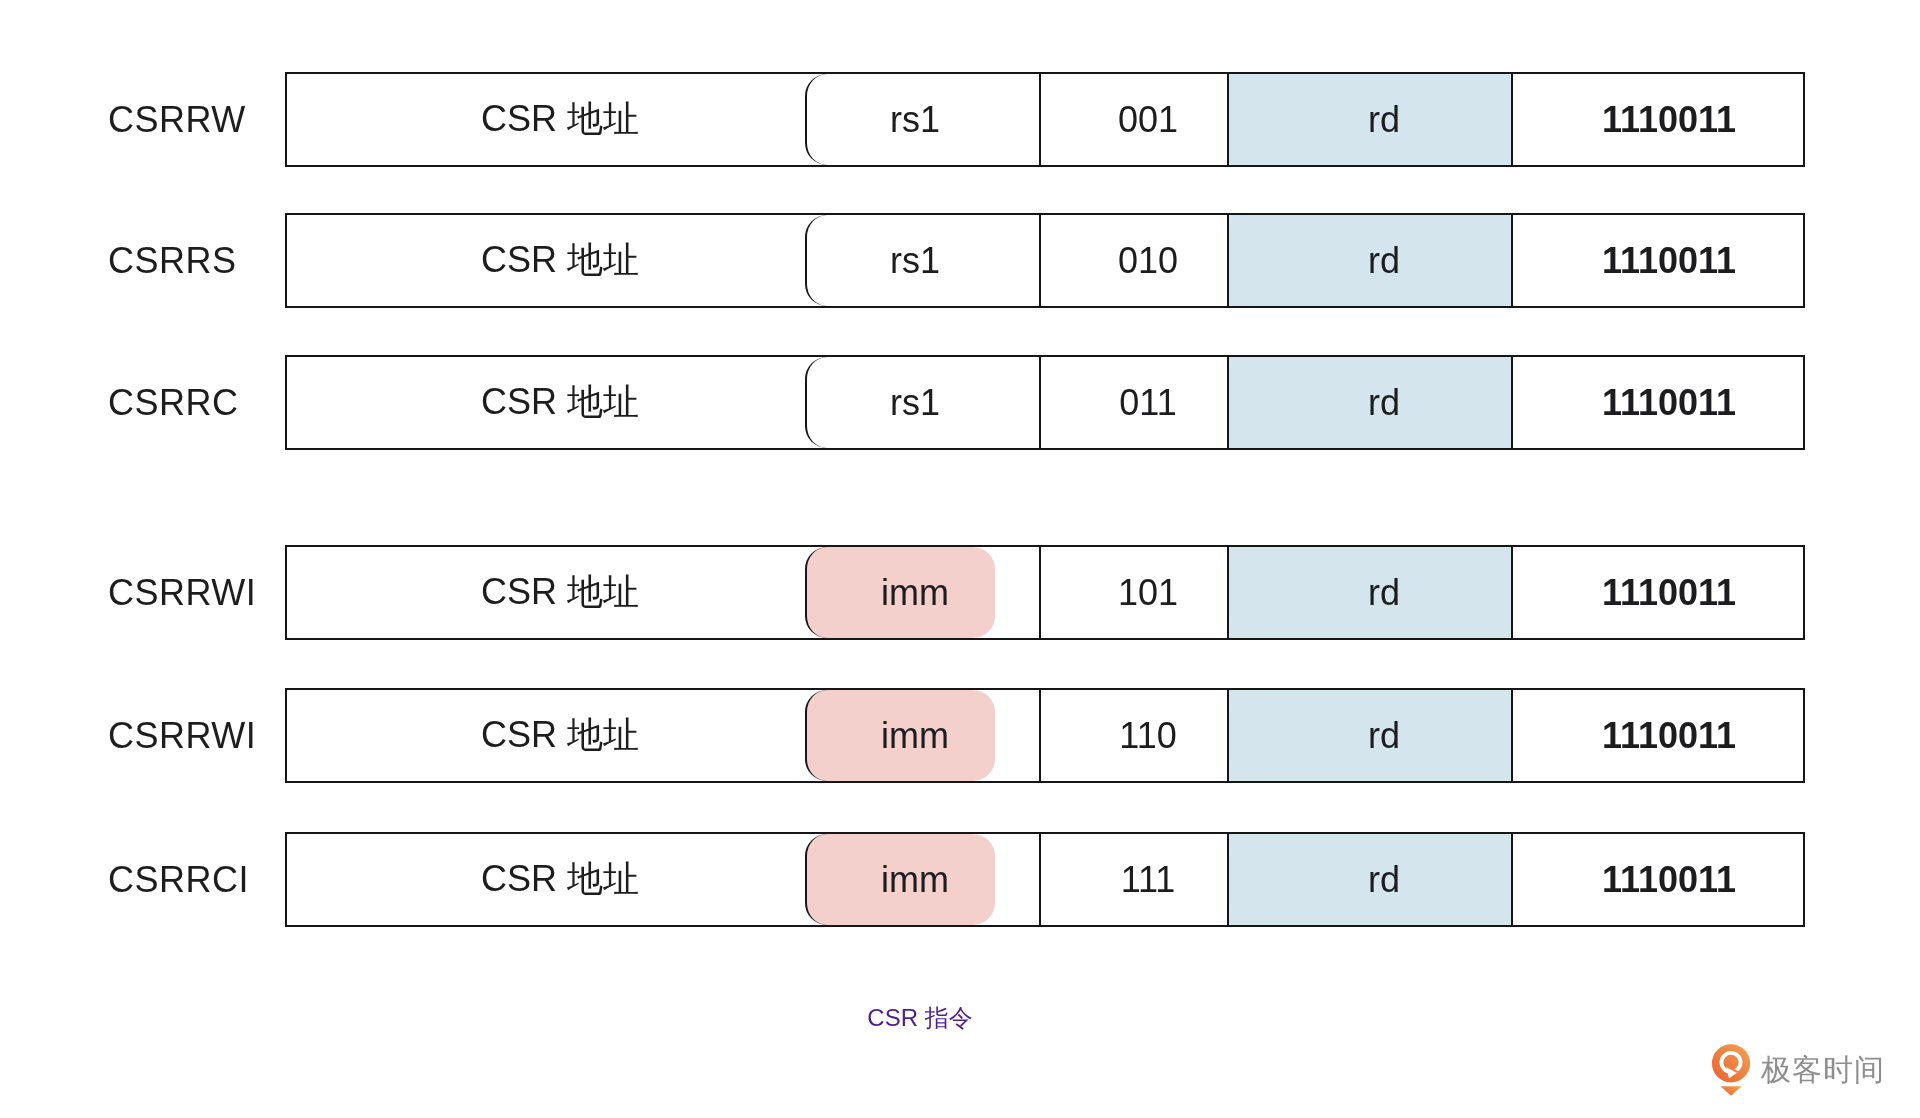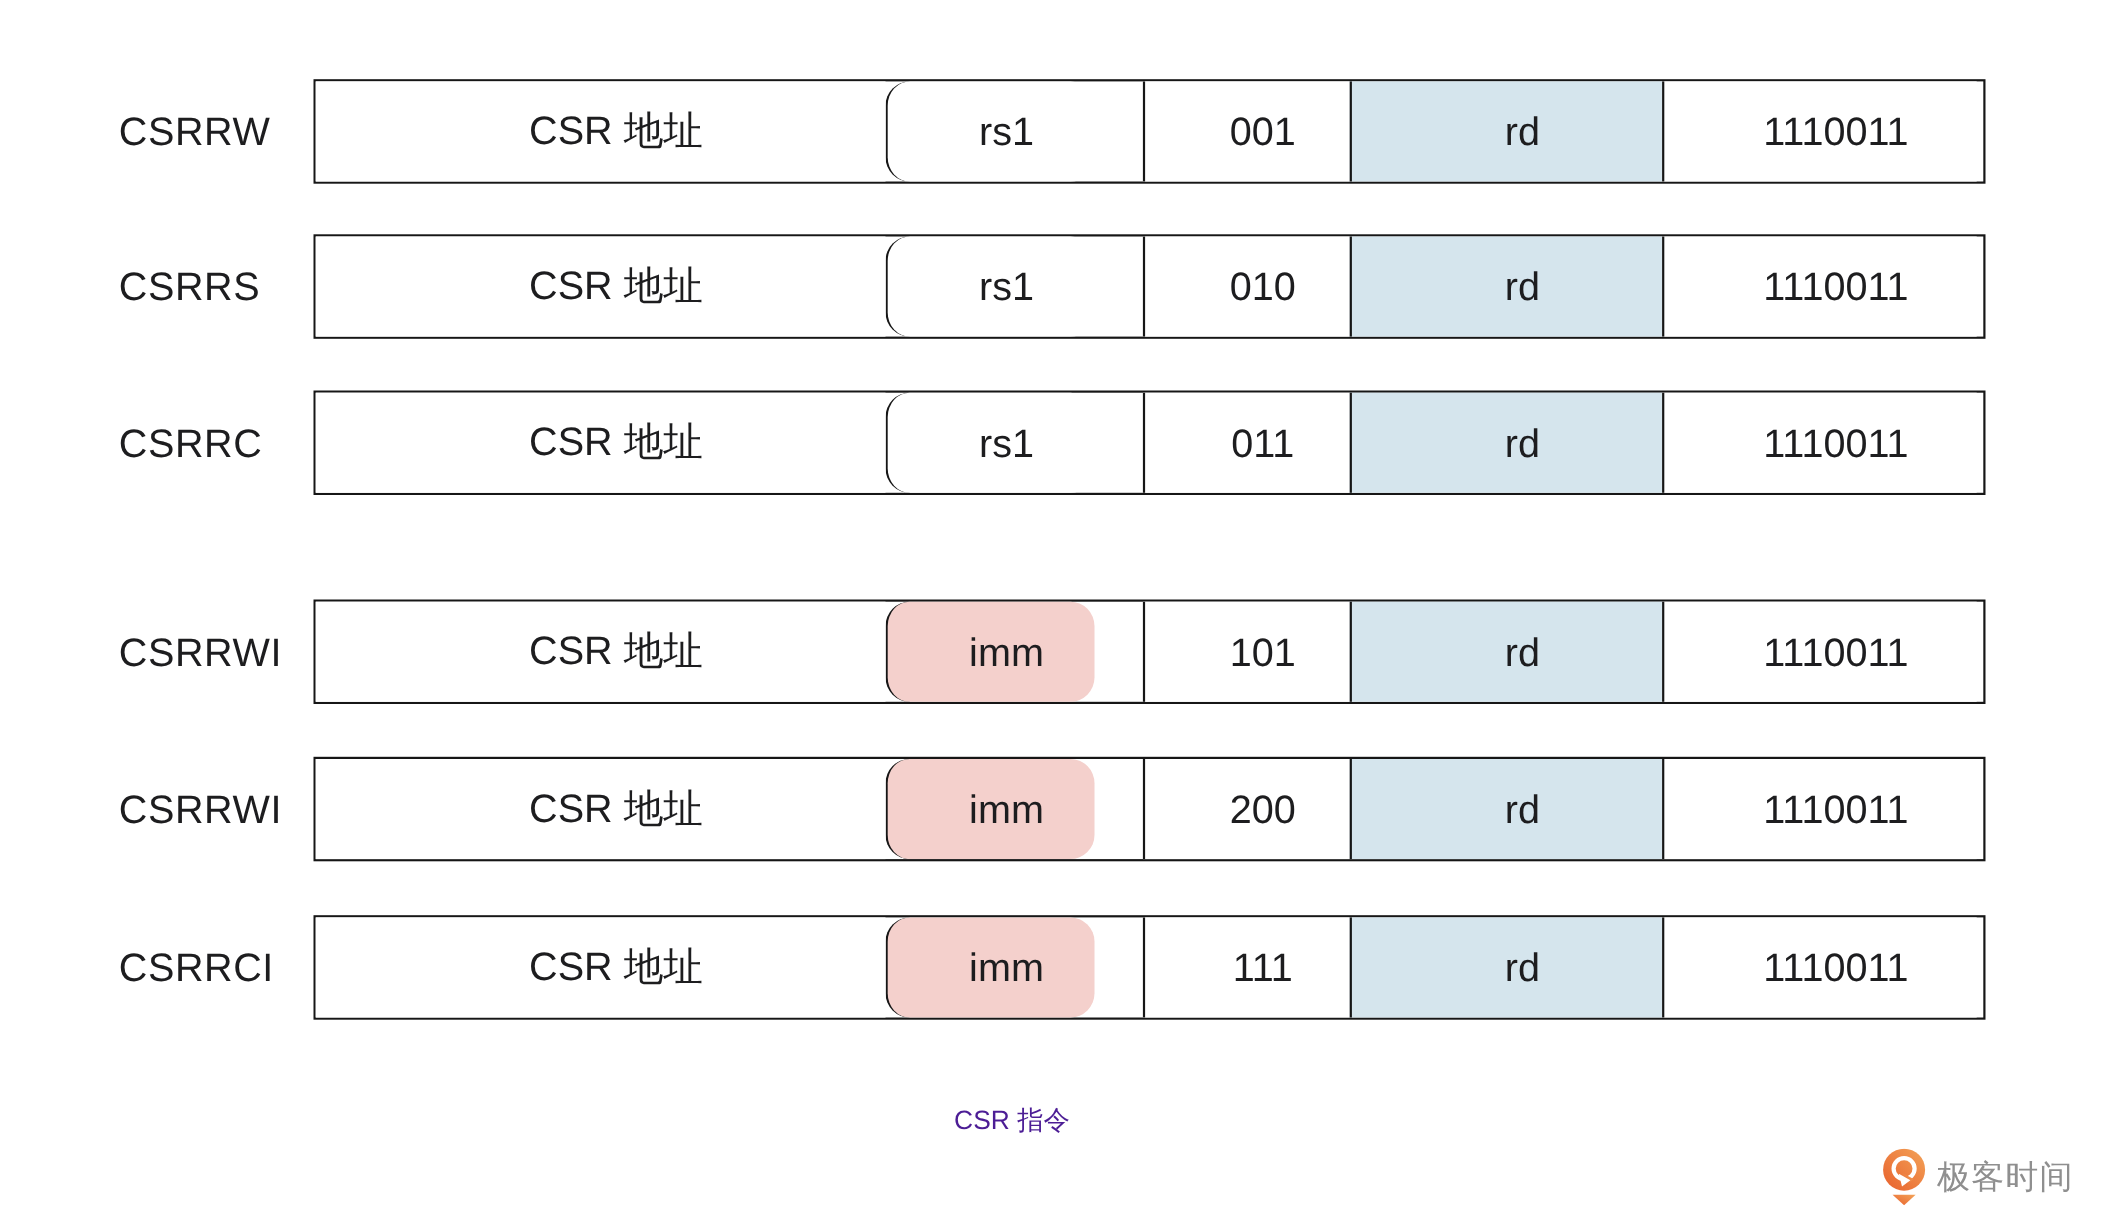--- a/index.html
+++ b/index.html
@@ -59,21 +59,21 @@
     font-size: 36px;
     white-space: nowrap;
     flex: 0 0 auto;
     padding-left: 28px;
   }
   .cell + .cell { border-left: 2px solid var(--border-color, #161616); }
   .cell:nth-child(1) { width: 518px; }
   .cell:nth-child(2) { width: 190px; border-radius: 22px; }
   .cell:nth-child(3) { width: 188px; margin-left: 44px; }
   .cell:nth-child(4) { width: 284px; }
-  .cell:nth-child(5) { width: 286px; }
+  .cell:nth-child(5) { width: 286px; font-weight: bold; }
 
   .bg-plain { background: #ffffff; }
   .bg-blue  { background: var(--rd-bg, #d5e5ed); }
   .bg-pink  { background: var(--imm-bg, #f4d0cc); }
 
   
   .caption {
     position: absolute;
     top: 1002px;
     left: 285px;
@@ -148,21 +148,21 @@
       <div class="cell bg-blue">rd</div>
       <div class="cell bg-plain">1110011</div>
     </div>
   </div>
 
   <div class="inst-row row-4">
     <div class="row-label">CSRRWI</div>
     <div class="boxes">
       <div class="cell bg-plain">CSR 地址</div>
       <div class="cell bg-pink">imm</div>
-      <div class="cell bg-plain">200</div>
+      <div class="cell bg-plain">110</div>
       <div class="cell bg-blue">rd</div>
       <div class="cell bg-plain">1110011</div>
     </div>
   </div>
 
   <div class="inst-row row-5">
     <div class="row-label">CSRRCI</div>
     <div class="boxes">
       <div class="cell bg-plain">CSR 地址</div>
       <div class="cell bg-pink">imm</div>

